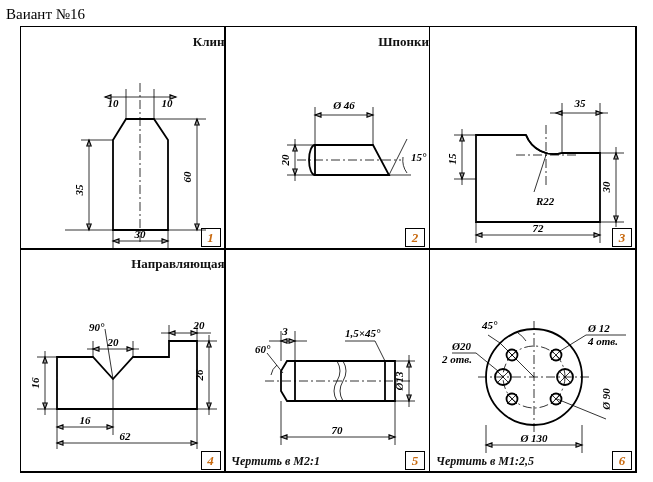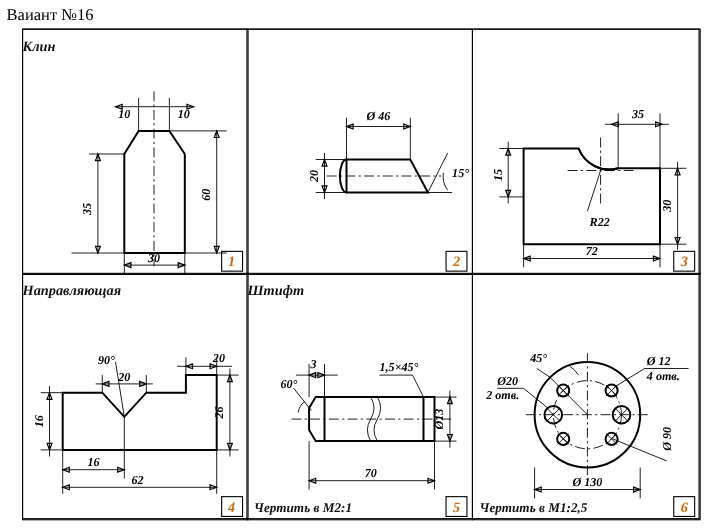--- a/index.html
+++ b/index.html
@@ -6,21 +6,21 @@
   body{width:653px;height:482px;font-family:"Liberation Serif",serif;color:#111;position:relative;overflow:hidden;}
   .page{position:absolute;left:0;top:0;width:653px;height:404px;padding-left:28px;}
   .variant{position:absolute;left:6px;top:6px;font-size:15px;font-family:"Liberation Serif",serif;color:#000;}
   .grid{position:absolute;left:20px;top:26px;width:616px;height:446px;border:1.5px solid #000;box-sizing:border-box;}
   .cell{position:absolute;box-sizing:border-box;border:1.5px solid #000;overflow:hidden;}
   .r1{top:-1.5px;height:224px;}
   .r2{top:221px;height:225px;}
   .c1{left:-1.5px;width:206px;}
   .c2{left:203px;width:206px;}
   .c3{left:408px;width:208px;}
-  .title{position:absolute;top:7px;width:100%;text-align:left;font-style:italic;font-weight:bold;font-size:13px;font-family:"Liberation Serif",serif;}
+  .title{position:absolute;top:7px;width:100%;text-align:right;font-weight:bold;font-size:13px;font-family:"Liberation Serif",serif;}
   .num{position:absolute;right:4px;bottom:2px;width:20px;height:19px;border:1.5px solid #000;box-sizing:border-box;text-align:center;line-height:17px;font-size:13px;font-style:italic;font-weight:bold;color:#c86a10;}
   .note{position:absolute;left:6px;bottom:3px;font-style:italic;font-weight:bold;font-size:12px;font-family:Liberation Serif, serif;}
   svg{position:absolute;left:0;top:0;}
   .dim{font-family:"Liberation Serif",serif;font-size:11px;font-style:italic;font-weight:bold;fill:#000;}
   .ln{stroke:#000;stroke-width:1.1;fill:none;}
   .thick{stroke:#000;stroke-width:1.8;fill:none;}
   .thin{stroke:#000;stroke-width:0.8;fill:none;}
   .cl{stroke:#000;stroke-width:0.8;fill:none;stroke-dasharray:9,3,2,3;}
 </style>
 </head>
@@ -68,20 +68,21 @@
         <line class="thin" x1="147" y1="203" x2="147" y2="222"></line>
         <line class="thin" x1="92" y1="214" x2="147" y2="214"></line>
         <path class="ln" d="M92,214 l6,-2.2 v4.4 z" fill="#000"></path>
         <path class="ln" d="M147,214 l-6,-2.2 v4.4 z" fill="#000"></path>
         <text class="dim" x="119" y="211" text-anchor="middle">30</text>
       </svg>
       <div class="num">1</div>
     </div>
 
     <div class="cell r1 c2">
+      <div class="title">Шпонки</div>
       <svg width="206" height="224">
 
         <path class="thick" d="M90,118 L148,118 L164,148 L90,148 Z"></path>
 
         <path class="thick" d="M90,118 A6,15 0 0 0 90,148"></path>
 
         <line class="cl" x1="72" y1="133" x2="176" y2="133"></line>
 
         <line class="thin" x1="90" y1="118" x2="90" y2="80"></line>
         <line class="thin" x1="148" y1="118" x2="148" y2="80"></line>
@@ -195,21 +196,20 @@
         <line class="thin" x1="176" y1="160" x2="176" y2="200"></line>
         <line class="thin" x1="36" y1="194" x2="176" y2="194"></line>
         <path class="ln" d="M36,194 l6,-2.2 v4.4 z" fill="#000"></path>
         <path class="ln" d="M176,194 l-6,-2.2 v4.4 z" fill="#000"></path>
         <text class="dim" x="104" y="191" text-anchor="middle">62</text>
       </svg>
       <div class="num">4</div>
     </div>
 
     <div class="cell r2 c2">
-      <div class="title">Штифт</div>
       <svg width="206" height="225">
 
         <path class="thick" d="M62,112 L170,112 L170,152 L62,152 L56,142 L56,122 Z"></path>
 
         <line class="thick" x1="70" y1="112" x2="70" y2="152"></line>
         <line class="thick" x1="160" y1="112" x2="160" y2="152"></line>
 
         <path class="thin" d="M112,112 q6,10 0,20 q-6,10 0,20"></path>
         <path class="thin" d="M118,112 q6,10 0,20 q-6,10 0,20"></path>
 

